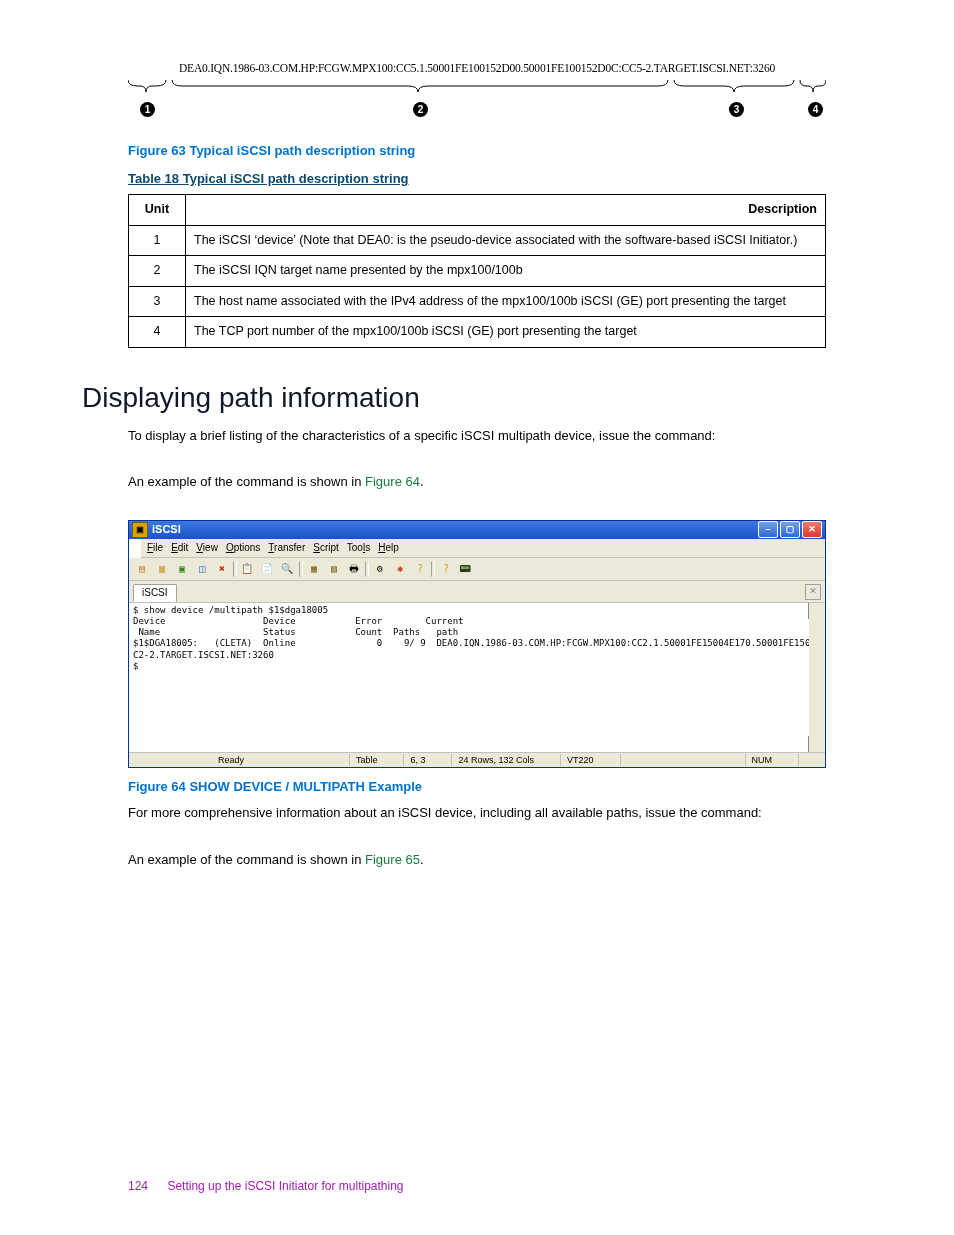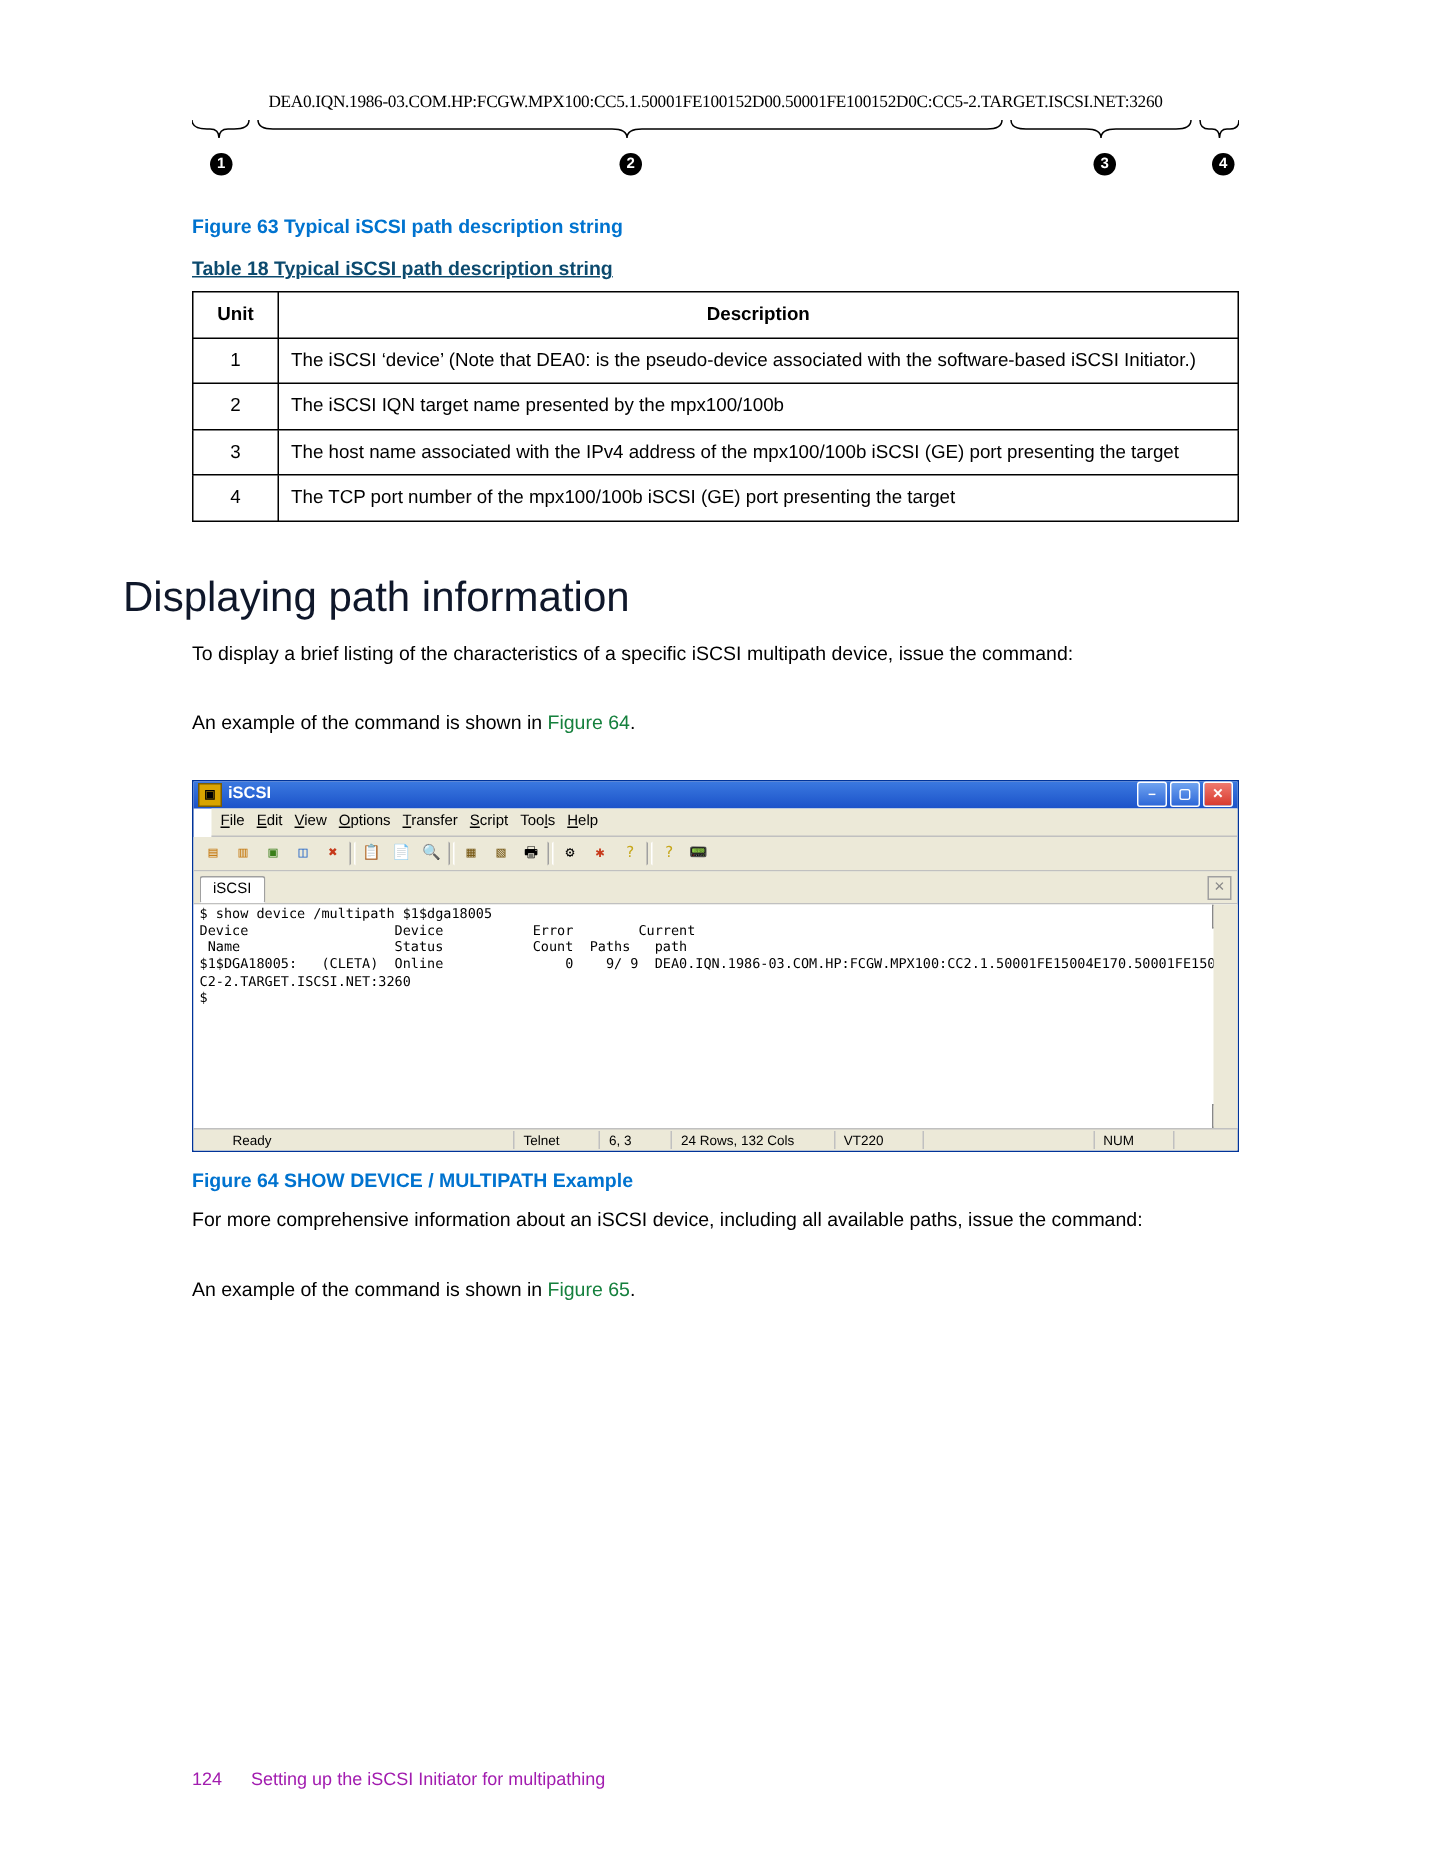--- a/index.html
+++ b/index.html
@@ -63,21 +63,21 @@
   }
   table.desc-table th, table.desc-table td {
     border: 1px solid #000;
     padding: 6px 8px;
     font-size: 12.5px;
     text-align: left;
     vertical-align: top;
   }
   table.desc-table th {
     font-weight: bold;
-    text-align: center;
+    text-align: right;
     background: #fff;
   }
   table.desc-table th:first-child,
   table.desc-table td:first-child {
     width: 40px;
     text-align: center;
   }
   table.desc-table {
     border: 1.5px solid #000;
   }
@@ -219,25 +219,26 @@
     font-size: 8px;
     text-align: center;
     line-height: 12px;
     color: #444;
   }
   .scroll-up { top: 0; }
   .scroll-down { bottom: 0; }
   .statusbar {
     background: #ece9d8;
     border-top: 1px solid #c0c0c0;
-    padding: 1px 20px;
+    padding: 1px 4px;
     font-family: Tahoma, sans-serif;
     font-size: 9px;
     display: flex;
     gap: 20px;
+    text-align: center;
   }
   .statusbar .cell {
     border-left: 1px solid #c0c0c0;
     padding: 0 6px;
   }
   .statusbar .cell:first-child { border-left: none; flex: 1; }
   .footer {
     position: absolute;
     bottom: 40px;
     left: 128px;
@@ -353,21 +354,21 @@
     <span class="tabclose">✕</span>
   </div>
   <div class="terminal"><span>$ show device /multipath $1$dga18005
 Device                  Device           Error        Current
  Name                   Status           Count  Paths   path
 $1$DGA18005:   (CLETA)  Online               0    9/ 9  DEA0.IQN.1986-03.COM.HP:FCGW.MPX100:CC2.1.50001FE15004E170.50001FE15004E17D:C
 C2-2.TARGET.ISCSI.NET:3260
 $</span><span class="scroll-up">▴</span><span class="scroll-down">▾</span></div>
   <div class="statusbar">
     <span class="cell">Ready</span>
-    <span class="cell">Telnet</span>
+    <span class="cell">Table</span>
     <span class="cell">6,  3</span>
     <span class="cell">24 Rows, 132 Cols</span>
     <span class="cell">VT220</span>
     <span class="cell" style="flex:0.5"></span>
     <span class="cell">NUM</span>
     <span class="cell" style="width:10px"></span>
   </div>
 </div>
 
 <h3 class="fig-title">Figure 64 SHOW DEVICE / MULTIPATH Example</h3>

